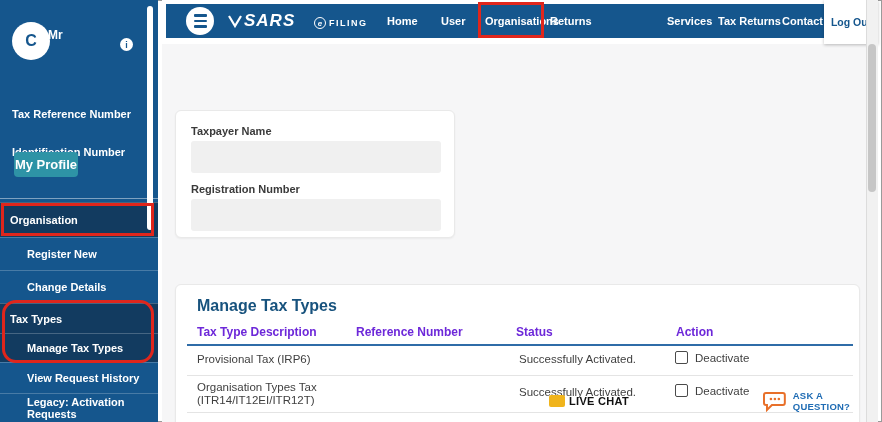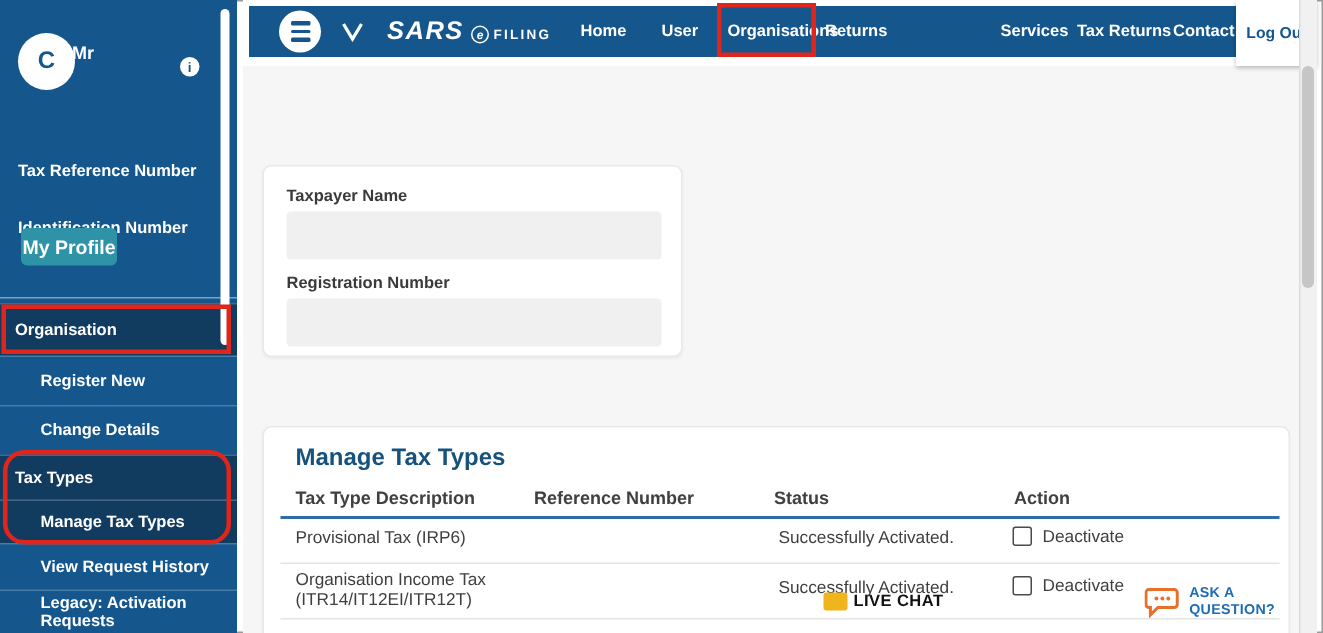--- a/index.html
+++ b/index.html
@@ -36,21 +36,21 @@
   
   .main-area { left:162px; top:0; width:704px; height:422px; background:#F6F6F7; z-index:1; }
   .top-strip { left:162px; top:0; width:704px; height:44px; background:#fff; z-index:1; }
 
   
   .topnav { left:166px; top:4px; width:700px; height:34px; background:#15568D; z-index:4; }
   .hamburger { left:20px; top:3px; width:28px; height:28px; border-radius:50%; background:#fff;
     display:flex; flex-direction:column; align-items:center; justify-content:center; gap:3px; cursor:pointer; }
   .hamburger i { display:block; width:13px; height:2.5px; background:#15568D; border-radius:1px; }
   .brand-sars { left:62px; top:7px; color:#fff; font-style:italic; font-weight:bold;
-    font-size:17px; letter-spacing:1px; display:flex; align-items:center; gap:16px; }
+    font-size:17px; letter-spacing:1px; display:flex; align-items:center; gap:2px; }
   .brand-efiling { left:148px; top:13px; color:#fff; font-size:9px; letter-spacing:1.5px;
     font-weight:bold; display:flex; align-items:center; gap:3px; }
   .efiling-e { width:12px; height:12px; border:1px solid #fff; border-radius:50%;
     font-size:8px; letter-spacing:0; display:flex; align-items:center; justify-content:center;
     font-style:italic; }
   .nav-link { top:0; height:34px; line-height:34px; color:#fff; font-size:11px;
     font-weight:bold; cursor:pointer; white-space:nowrap; }
   .logout { left:658px; top:-4px; width:54px; height:44px; background:#fff; color:#15568D;
     font-size:10.5px; font-weight:bold; display:flex; align-items:center; justify-content:center;
     cursor:pointer; box-shadow:0 1px 3px rgba(0,0,0,0.25); }
@@ -67,21 +67,21 @@
   .role { color:#3A3A3A; font-size:12px; font-weight:bold; }
   .blue-rule { background:#2F6CA8; }
 
   
   .card { background:#fff; border:1px solid #E9E9E9; border-radius:6px;
     box-shadow:0 1px 2px rgba(0,0,0,0.05); }
   .field-label { color:#3A3A3A; font-weight:bold; font-size:11px; }
   .field-box { background:#F0F0F0; border-radius:3px; }
 
   .mt-title { color:#17527D; font-weight:bold; font-size:16px; }
-  .col-h { color:#404040; font-weight:bold; font-size:12px; }
+  .col-h { color:#6d28d9; font-weight:bold; font-size:12px; }
   .cell { color:#3F3F3F; font-size:11.5px; }
   .row-div { background:#E4E4E4; height:1px; }
   .checkbox { width:13px; height:13px; border:1.5px solid #4A4A4A; border-radius:2px;
     background:#fff; cursor:pointer; }
 
   
   .live-chat { z-index:40; display:flex; align-items:flex-end; gap:4px; }
   .live-chat-icon { width:16px; height:12px; background:#F0B41C; border-radius:2px; position:relative; }
   .live-chat-icon:after { content:""; position:absolute; left:2px; bottom:-3px;
     border:3px solid transparent; border-top-color:#F0B41C; }
@@ -180,21 +180,21 @@
   <div>
     <div class="abs cell" style="left:21px; top:68px; width:170px;">Provisional Tax (IRP6)</div>
     <div class="abs cell" style="left:180px; top:68px;"></div>
     <div class="abs cell" style="left:343px; top:68px;">Successfully Activated.</div>
     <div class="abs checkbox" style="left:499px; top:66px;"></div>
     <div class="abs cell" style="left:519px; top:67px;">Deactivate</div>
   </div>
   <div class="abs row-div" style="left:11px; top:90px; width:666px;"></div>
 
   <div>
-    <div class="abs cell" style="left:21px; top:96px; width:175px; line-height:13px;">Organisation Income Tax (ITR14/IT12EI/ITR12T)</div>
+    <div class="abs cell" style="left:21px; top:96px; width:175px; line-height:13px;">Organisation Types Tax (ITR14/IT12EI/ITR12T)</div>
     <div class="abs cell" style="left:180px; top:101px;"></div>
     <div class="abs cell" style="left:343px; top:101px;">Successfully Activated.</div>
     <div class="abs checkbox" style="left:499px; top:99px;"></div>
     <div class="abs cell" style="left:519px; top:100px;">Deactivate</div>
   </div>
   <div class="abs row-div" style="left:11px; top:127px; width:666px;"></div>
 </div>
 
 <div class="abs live-chat" style="left:549px; top:395px;">
   <span class="live-chat-icon"></span>

